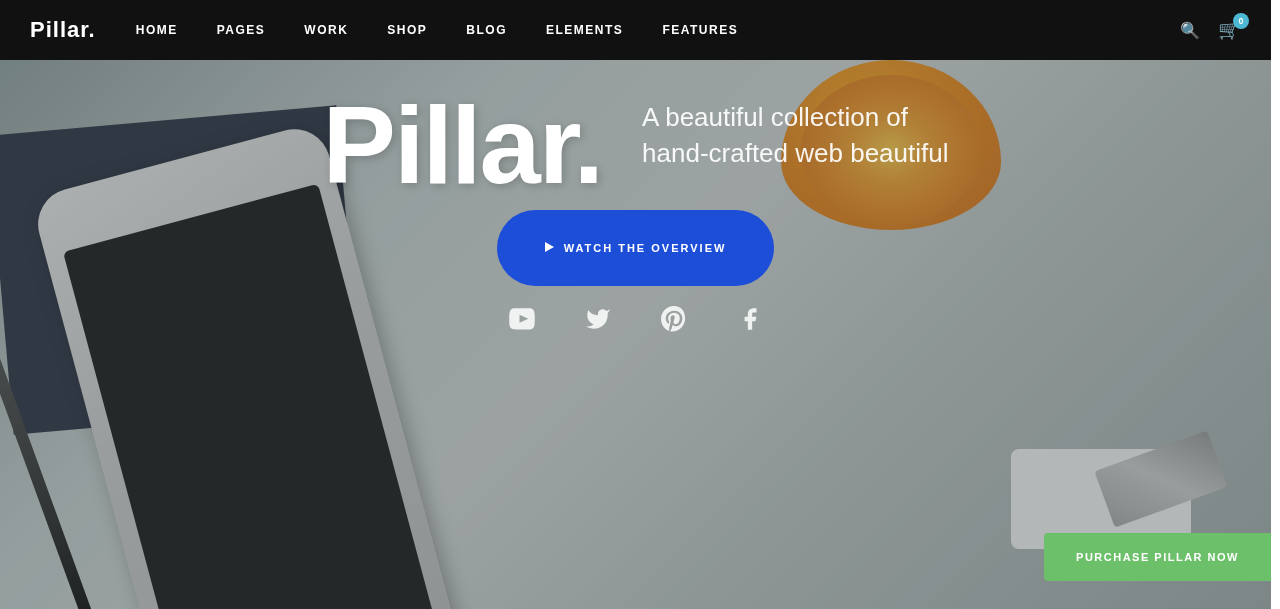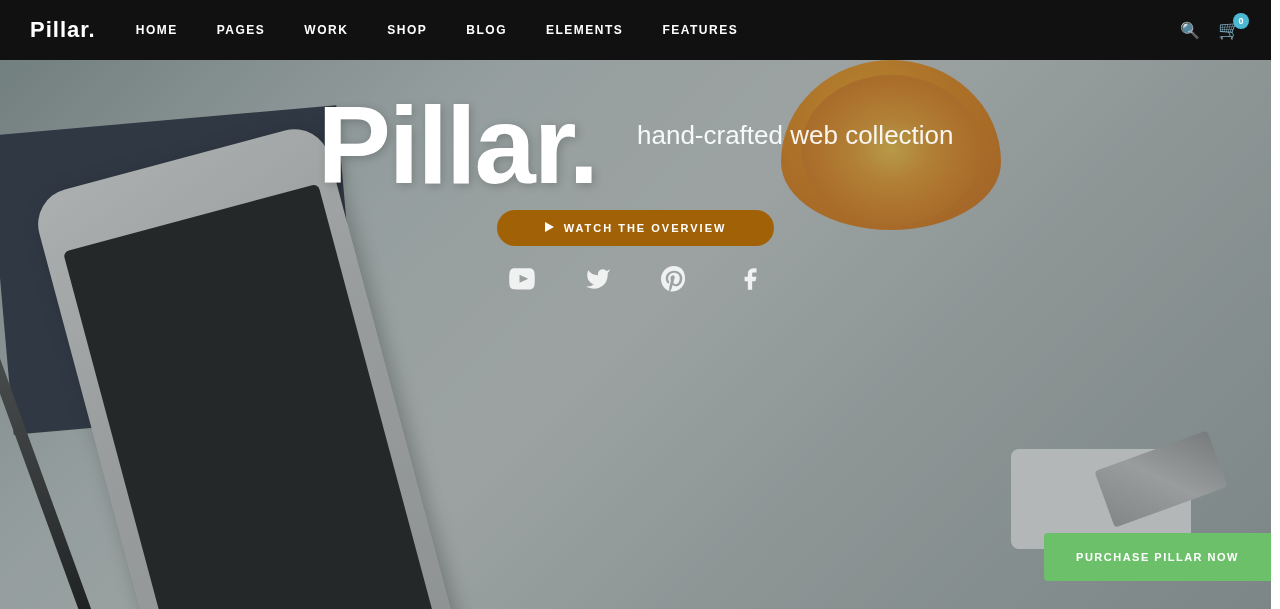--- a/index.html
+++ b/index.html
@@ -235,25 +235,25 @@
     .hero-tagline {
       color: rgba(255,255,255,0.92);
       font-size: 26px;
       font-weight: 300;
       line-height: 1.4;
       margin-left: 40px;
       margin-top: -20px;
     }
 
     .watch-btn {
-      background: #a16207;
+      background: #1d4ed8;
       color: #fff;
       border: none;
       border-radius: 50px;
-      padding: 12px 48px;
+      padding: 32px 48px;
       font-size: 11px;
       font-weight: 700;
       letter-spacing: 2px;
       text-transform: uppercase;
       cursor: pointer;
       display: flex;
       align-items: flex-start;
       gap: 10px;
       margin-bottom: 0;
     }
@@ -364,21 +364,22 @@
     </div>
   </nav>
 
   <div class="hero-content">
 
     <div class="title-tagline-row">
       <div class="hero-title-area">
         <span class="hero-big-title">Pillar.</span>
       </div>
       <div class="hero-tagline">
-        <div>hand-crafted web collection</div>
+        <div>A beautiful collection of</div>
+        <div>hand-crafted web beautiful</div>
       </div>
     </div>
 
     <div class="cta-row">
       <button class="watch-btn">
         <span class="play-icon"></span>
         <span>WATCH THE OVERVIEW</span>
       </button>
     </div>
 

